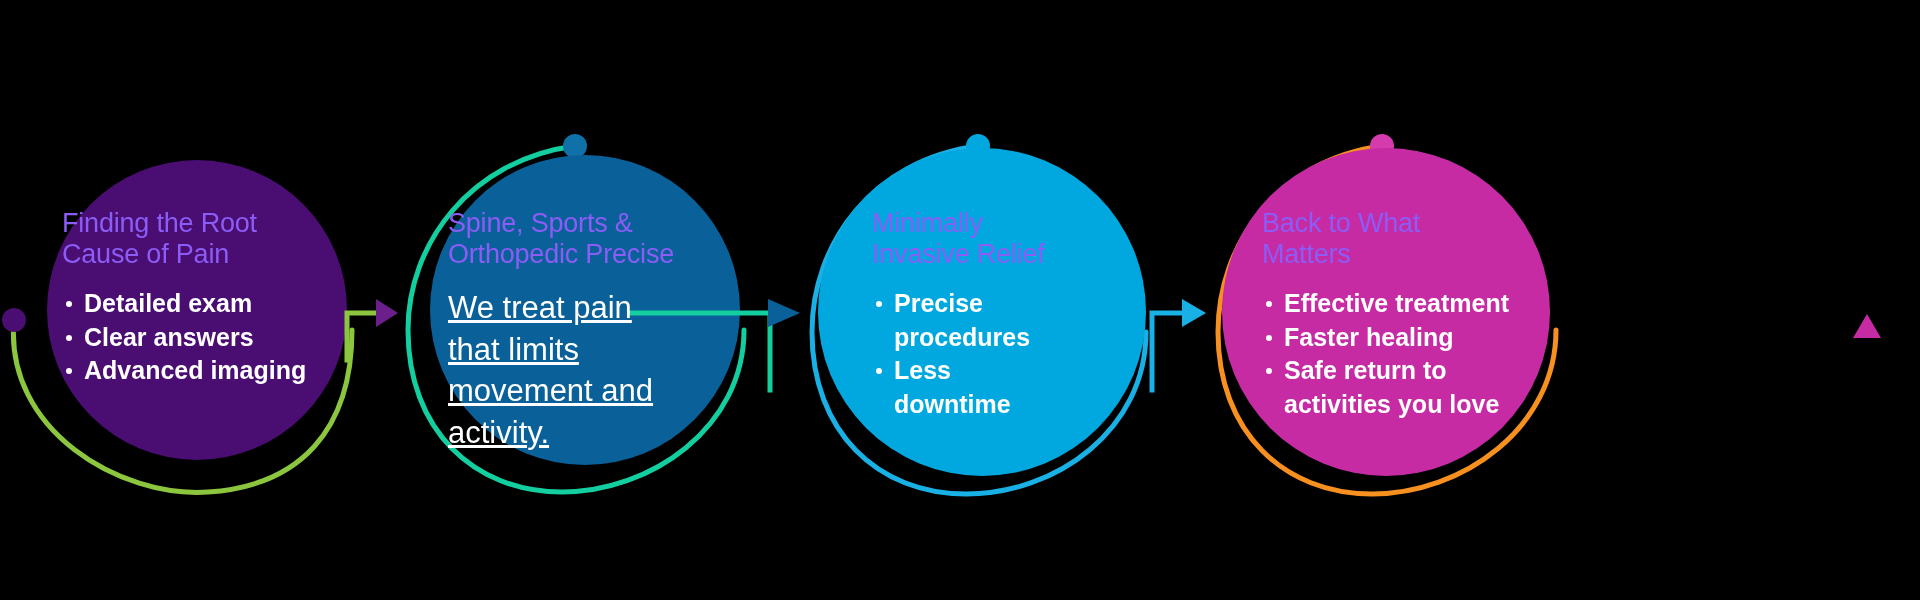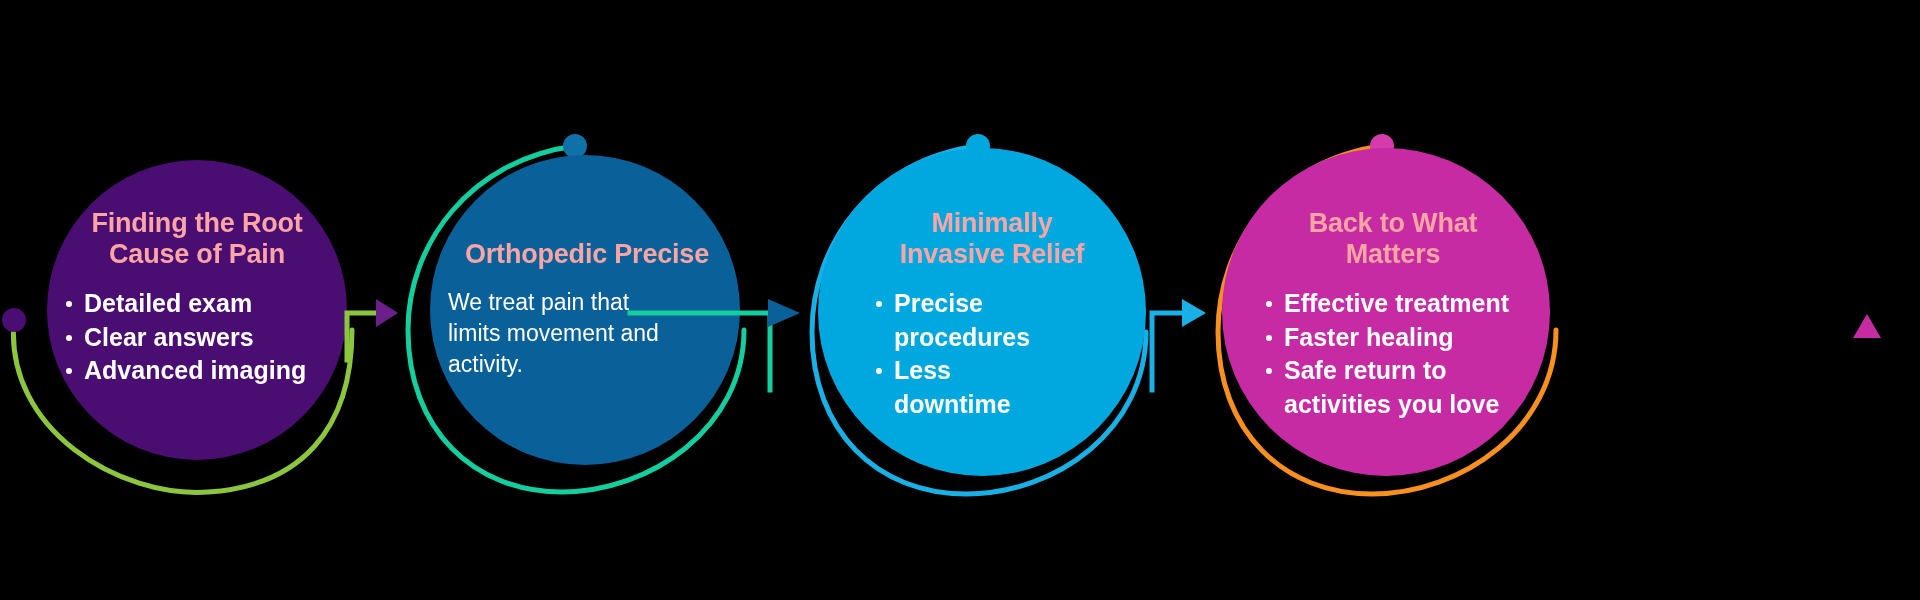--- a/index.html
+++ b/index.html
@@ -25,27 +25,26 @@
     width: 1920px;
     height: 600px;
   }
   .step-text {
     position: absolute;
     box-sizing: border-box;
     text-align: left;
     color: #ffffff;
   }
   .step-title {
-    font-weight: bold;
+    font-weight: normal;
     font-size: 27px;
     line-height: 1.13;
-    text-align: center;
     letter-spacing: -0.2px;
     margin: 0 0 18px 0;
-    color: #fca5a5;
+    color: #8b5cf6;
   }
   .bullets {
     list-style: none;
     margin: 0;
     padding: 0;
   }
   .bullets li {
     position: relative;
     padding-left: 22px;
     font-size: 25px;
@@ -57,23 +56,24 @@
     content: "";
     position: absolute;
     left: 4px;
     top: 14px;
     width: 6px;
     height: 6px;
     border-radius: 50%;
     background: #ffffff;
   }
   .para {
-    font-size: 23px;
+    font-size: 31px;
     line-height: 1.34;
     color: #ffffff;
+    text-decoration: underline;
   }
 </style>
 </head>
 <body style="background: rgb(0, 0, 0);">
 
 <div id="stage">
 
   <svg id="artwork" viewBox="0 0 1920 600" xmlns="http://www.w3.org/2000/svg">
 
     <g>
@@ -128,21 +128,21 @@
     </div>
     <ul class="bullets">
       <li>Detailed exam</li>
       <li>Clear answers</li>
       <li>Advanced imaging</li>
     </ul>
   </div>
 
   <div class="step-text" style="left:448px; top:208px; width:278px;">
     <div class="step-title">
-      <br>
+      <span>Spine, Sports &amp;</span><br>
       <span>Orthopedic Precise</span>
     </div>
     <p class="para" style="margin:0; width:232px;">We treat pain that limits movement and activity.</p>
   </div>
 
   <div class="step-text" style="left:872px; top:208px; width:240px;">
     <div class="step-title">
       <span>Minimally</span><br>
       <span>Invasive Relief</span>
     </div>

